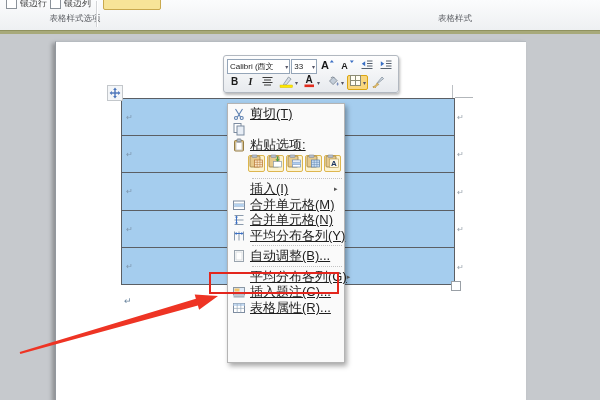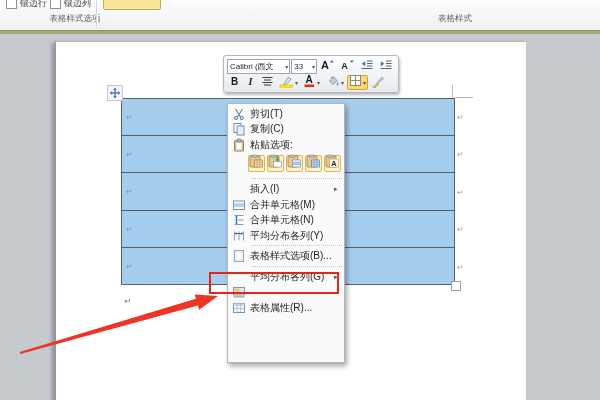--- a/index.html
+++ b/index.html
@@ -29,21 +29,21 @@
   .resizehandle{position:absolute;left:451px;top:281px;width:8px;height:8px;background:#fff;border:1px solid #9aa0a6;}
   .tickh{position:absolute;left:455px;top:97px;width:18px;height:1px;background:#b2b6ba;}
   .tickv{position:absolute;left:452px;top:85px;width:1px;height:13px;background:#bcc0c4;}
   .parmark{position:absolute;left:124px;top:296px;font-size:9px;color:#6d87a0;}
   
   .cmenu{position:absolute;left:227px;top:103px;width:118px;height:260px;background:#fafafa;
     border:1px solid #b4b4b4;box-shadow:2px 3px 5px rgba(0,0,0,.35);box-sizing:border-box;
     padding:2px 0;z-index:30;}
   .cm-item{display:flex;align-items:center;height:15.5px;}
   .cm-ico{width:22px;flex:none;display:flex;justify-content:center;align-items:center;}
-  .cm-lab{flex:1;font-size:10px;color:#1e1e1e;white-space:nowrap;}
+  .cm-lab{flex:1;font-size:13px;color:#1e1e1e;white-space:nowrap;text-decoration:underline;}
   .cm-arr{width:10px;font-size:7px;color:#555;flex:none;}
   .cm-sep{height:1px;border-top:1px dotted #c2c2c2;margin:1.5px 2px 1.5px 24px;}
   .cm-paste{display:flex;gap:2px;padding:2px 0 3px 20px;height:19px;}
   .pbtn{width:17px;height:17px;background:#fdf3cf;border:1px solid #ddb64f;border-radius:2px;
     display:flex;align-items:center;justify-content:center;padding:0;}
   
   .mtb{position:absolute;left:223px;top:55px;width:176px;height:38px;z-index:25;
     background:linear-gradient(#fefefe,#e7eaee);border:1px solid #b2b8c0;border-radius:3px;
     box-shadow:1px 2px 3px rgba(0,0,0,.28);box-sizing:border-box;padding:2px 3px;}
   .mtb-row{display:flex;align-items:center;height:16px;gap:1px;}
@@ -226,21 +226,20 @@
         <span class="cm-lab">剪切(T)</span>
         <span class="cm-arr"></span>
       </div>
       <div class="cm-item">
         <span class="cm-ico">
           <svg width="14" height="14" viewBox="0 0 14 14">
             <rect x="2" y="1.5" width="7" height="9" fill="#fff" stroke="#7d8ca0"></rect>
             <rect x="5" y="4" width="7" height="9" fill="#e8eef6" stroke="#7d8ca0"></rect>
           </svg>
         </span>
-        <span class="cm-lab">复制(C)</span>
         <span class="cm-arr"></span>
       </div>
       <div class="cm-item">
         <span class="cm-ico">
           <svg width="14" height="14" viewBox="0 0 14 14">
             <rect x="2.5" y="2.5" width="9" height="10.5" rx="1" fill="#d9b873" stroke="#967d42"></rect>
             <rect x="4" y="4.5" width="6" height="7.5" fill="#fff" stroke="#c8c8c8"></rect>
             <rect x="5" y="1" width="4" height="2.8" rx=".6" fill="#b9c2cc" stroke="#7f8894"></rect>
           </svg>
         </span>
@@ -333,37 +332,38 @@
         <span class="cm-arr"></span>
       </div>
       <div class="cm-sep"></div>
       <div class="cm-item">
         <span class="cm-ico">
           <svg width="14" height="14" viewBox="0 0 14 14">
             <rect x="2.5" y="1.5" width="9" height="11" fill="#fff" stroke="#9aa4ae"></rect>
             <rect x="4" y="3" width="6" height="8" fill="none" stroke="#cdd1d5" stroke-width=".7"></rect>
           </svg>
         </span>
-        <span class="cm-lab">表格样式选项(B)...</span>
+        <span class="cm-lab">自动调整(B)...</span>
         <span class="cm-arr"></span>
       </div>
       <div class="cm-sep"></div>
       <div class="cm-item">
         <span class="cm-ico"></span>
         <span class="cm-lab">平均分布各列(G)</span>
         <span class="cm-arr">▸</span>
       </div>
       <div class="cm-item">
         <span class="cm-ico">
           <svg width="14" height="14" viewBox="0 0 14 14">
             <rect x="1.5" y="2.5" width="11" height="7.5" fill="#dfeaf6" stroke="#8a97a4"></rect>
             <rect x="2.5" y="3.5" width="5" height="3" fill="#f3c46a"></rect>
             <rect x="1.5" y="11" width="11" height="1.6" fill="#aab4be"></rect>
           </svg>
         </span>
+        <span class="cm-lab">插入题注(C)...</span>
         <span class="cm-arr"></span>
       </div>
       <div class="cm-item">
         <span class="cm-ico">
           <svg width="14" height="14" viewBox="0 0 14 14">
             <rect x="1.5" y="2.5" width="11" height="9" fill="#fff" stroke="#7d8ca0"></rect>
             <rect x="1.5" y="2.5" width="11" height="2.4" fill="#c3d9f1"></rect>
             <path d="M1.5 7.4h11M5.2 2.5v9M8.8 2.5v9" stroke="#9ab" stroke-width=".7"></path>
           </svg>
         </span>

